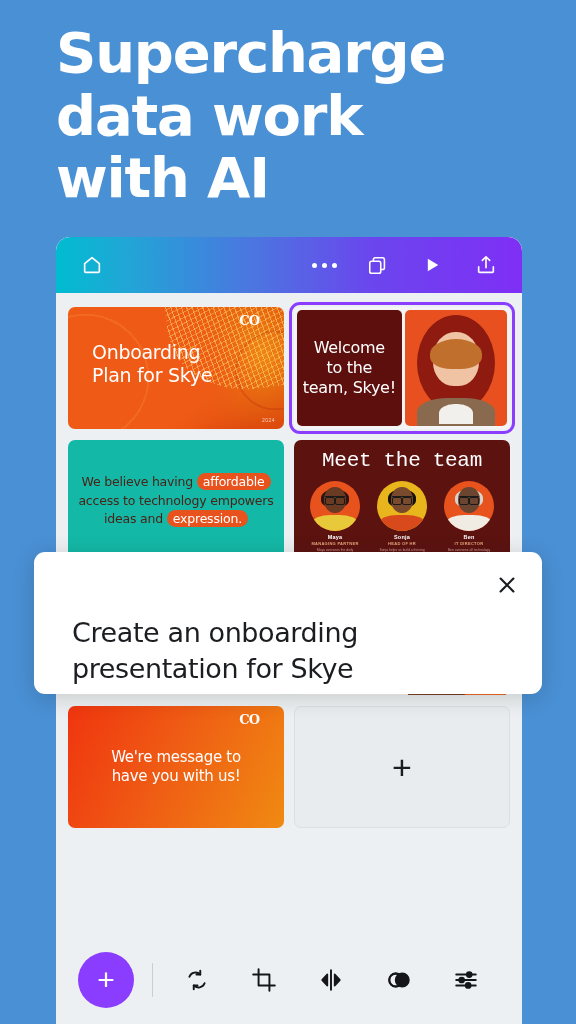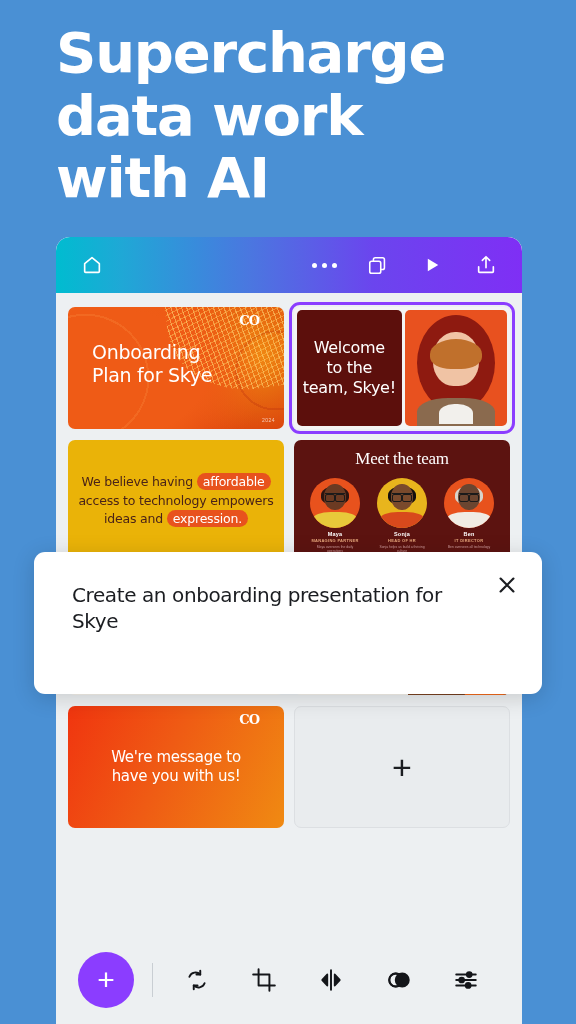--- a/index.html
+++ b/index.html
@@ -148,36 +148,36 @@
     width:78px; height:34px; border-radius:40% 40% 0 0;
     background:#8a6a4e;
   }
   .p-collar {
     position:absolute; left:50%; bottom:2px; transform:translateX(-50%);
     width:34px; height:20px; border-radius:45% 45% 0 0;
     background:#f2f0ec;
   }
 
   
-  .s3 { background:#eab308; display:flex; align-items:center; justify-content:center; }
+  .s3 { background:#14b8a6; display:flex; align-items:center; justify-content:center; }
   .s3 .q {
     font-family:"DejaVu Sans", sans-serif;
     color:#4a2318; font-size:12.5px; line-height:1.5; text-align:center;
     padding:0 10px; letter-spacing:-.2px;
   }
   .hl {
     background:#e8521d; color:#fff;
     border-radius:9px; padding:1px 6px;
   }
 
   
   .s4 { background:#5c1310; padding-top:9px; }
   .s4 .hd {
-    font-family:Liberation Serif, serif;
-    color:#fff; font-size:17px; text-align:center; letter-spacing:-.3px;
+    font-family:Liberation Mono, monospace;
+    color:#fff; font-size:21px; text-align:center; letter-spacing:-.3px;
   }
   .s4 .people { display:flex; justify-content:center; gap:17px; margin-top:9px; }
   .person { width:50px; text-align:center; }
   .person .av {
     width:50px; height:50px; border-radius:50%;
     position:relative; overflow:hidden; margin:0 auto;
   }
   .person .nm { color:#fff; font-size:5.5px; font-weight:700; margin-top:3px; letter-spacing:.2px; }
   .person .rl { color:#e8a87c; font-size:4px; font-weight:700; letter-spacing:.3px; margin-top:1px; }
   .person .ds { color:#c99; font-size:3.4px; margin-top:2px; line-height:1.3; }
@@ -528,19 +528,19 @@
             <circle cx="8" cy="12" r="2.2" fill="#14161a"></circle>
           <path d="M3 17h18"></path>
             <circle cx="14" cy="17" r="2.2" fill="#14161a"></circle>
         </svg>
       </div>
     </div>
   </div>
 </div>
 
 <div style="position:absolute;left:34px;top:552px;width:508px;height:142px;background:#fff;border-radius:11px;box-shadow:0 4px 22px rgba(0,0,0,.16);">
-  <div style="padding:30px 62px 0 38px;font-family:'DejaVu Sans',sans-serif;font-size:20px;line-height:1.32;color:#1b1d21;letter-spacing:-.4px;">Create an onboarding presentation for Skye</div>
+  <div style="padding:30px 62px 0 38px;font-family:'DejaVu Sans',sans-serif;font-size:27px;line-height:1.32;color:#1b1d21;letter-spacing:-.4px;margin-top:33px;">Create an onboarding presentation for Skye</div>
   <div style="position:absolute;right:20px;top:18px;width:30px;height:30px;display:flex;align-items:center;justify-content:center;">
     <svg width="22" height="22" viewBox="0 0 24 24" fill="none" stroke="#1b1d21" stroke-width="2.4" stroke-linecap="round">
       <path d="M5 5 19 19M19 5 5 19"></path>
     </svg>
   </div>
 </div>
 
 </body></html>

